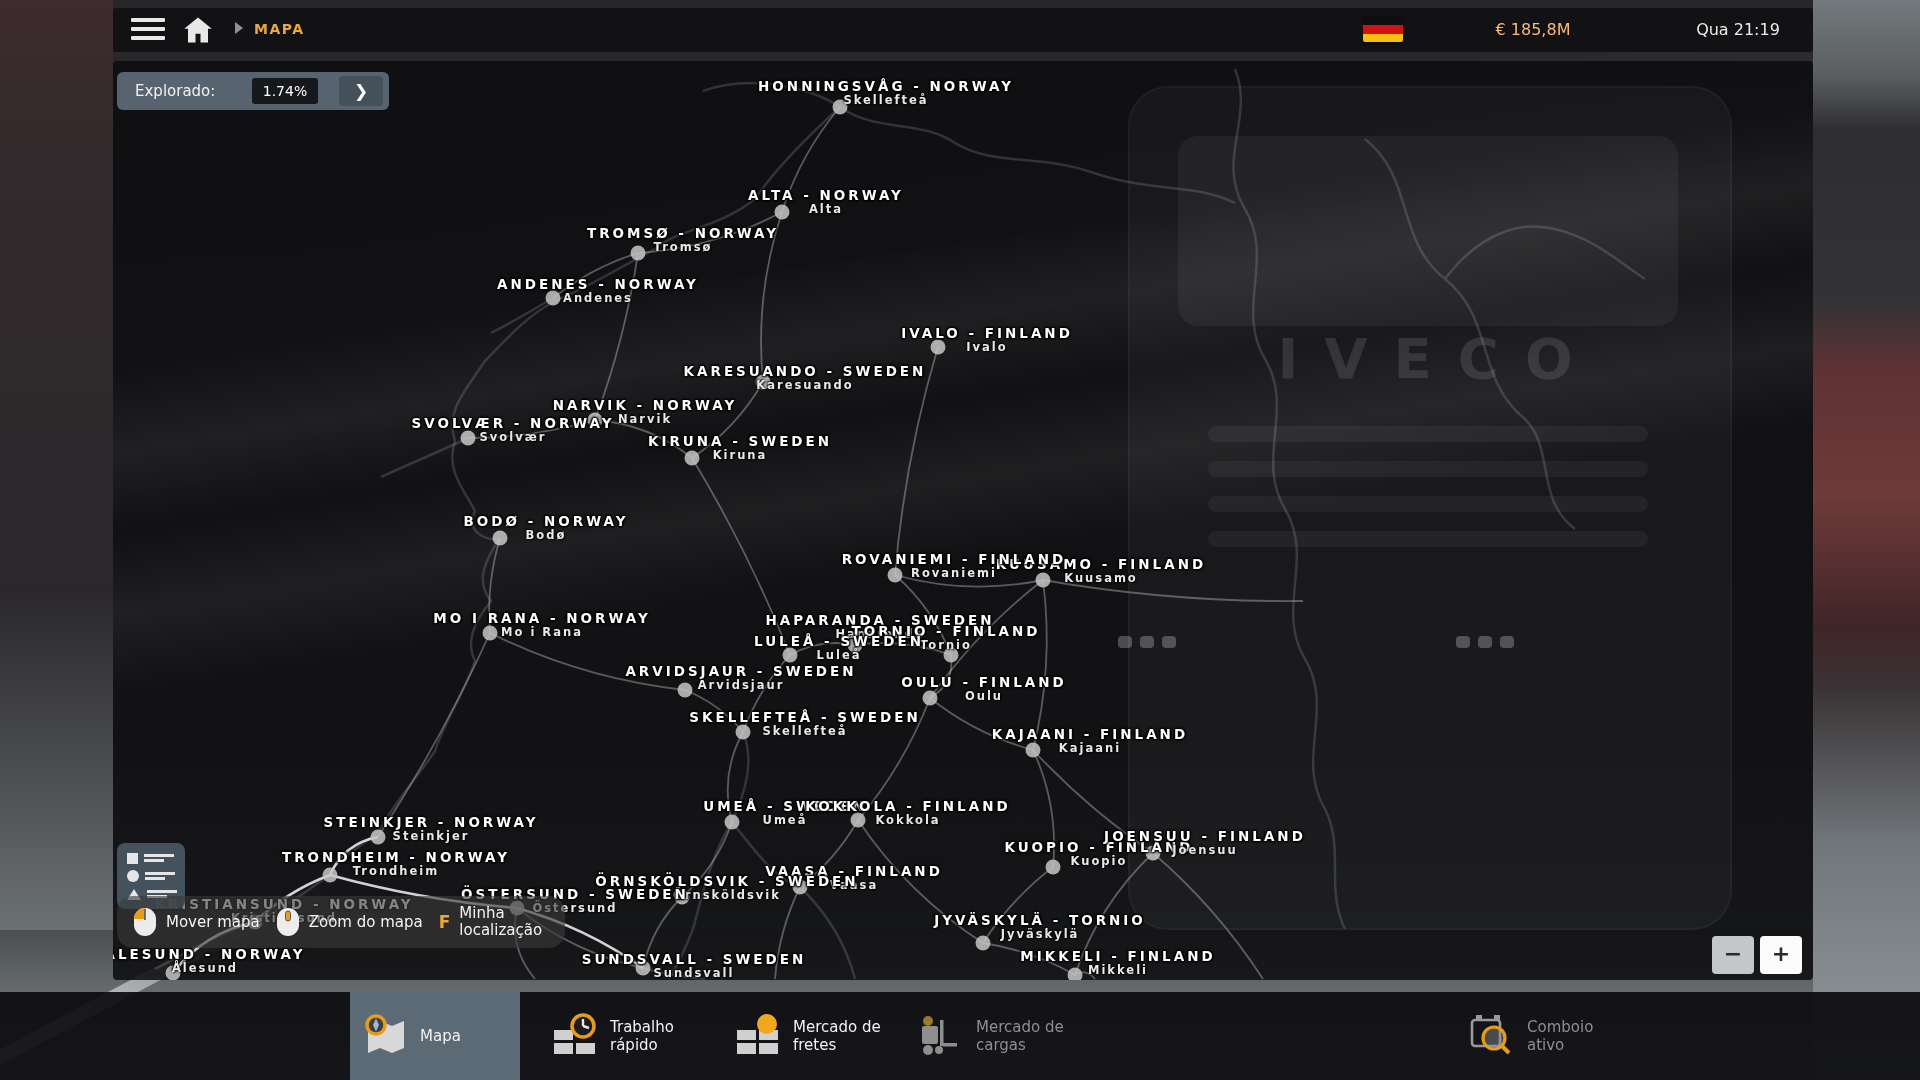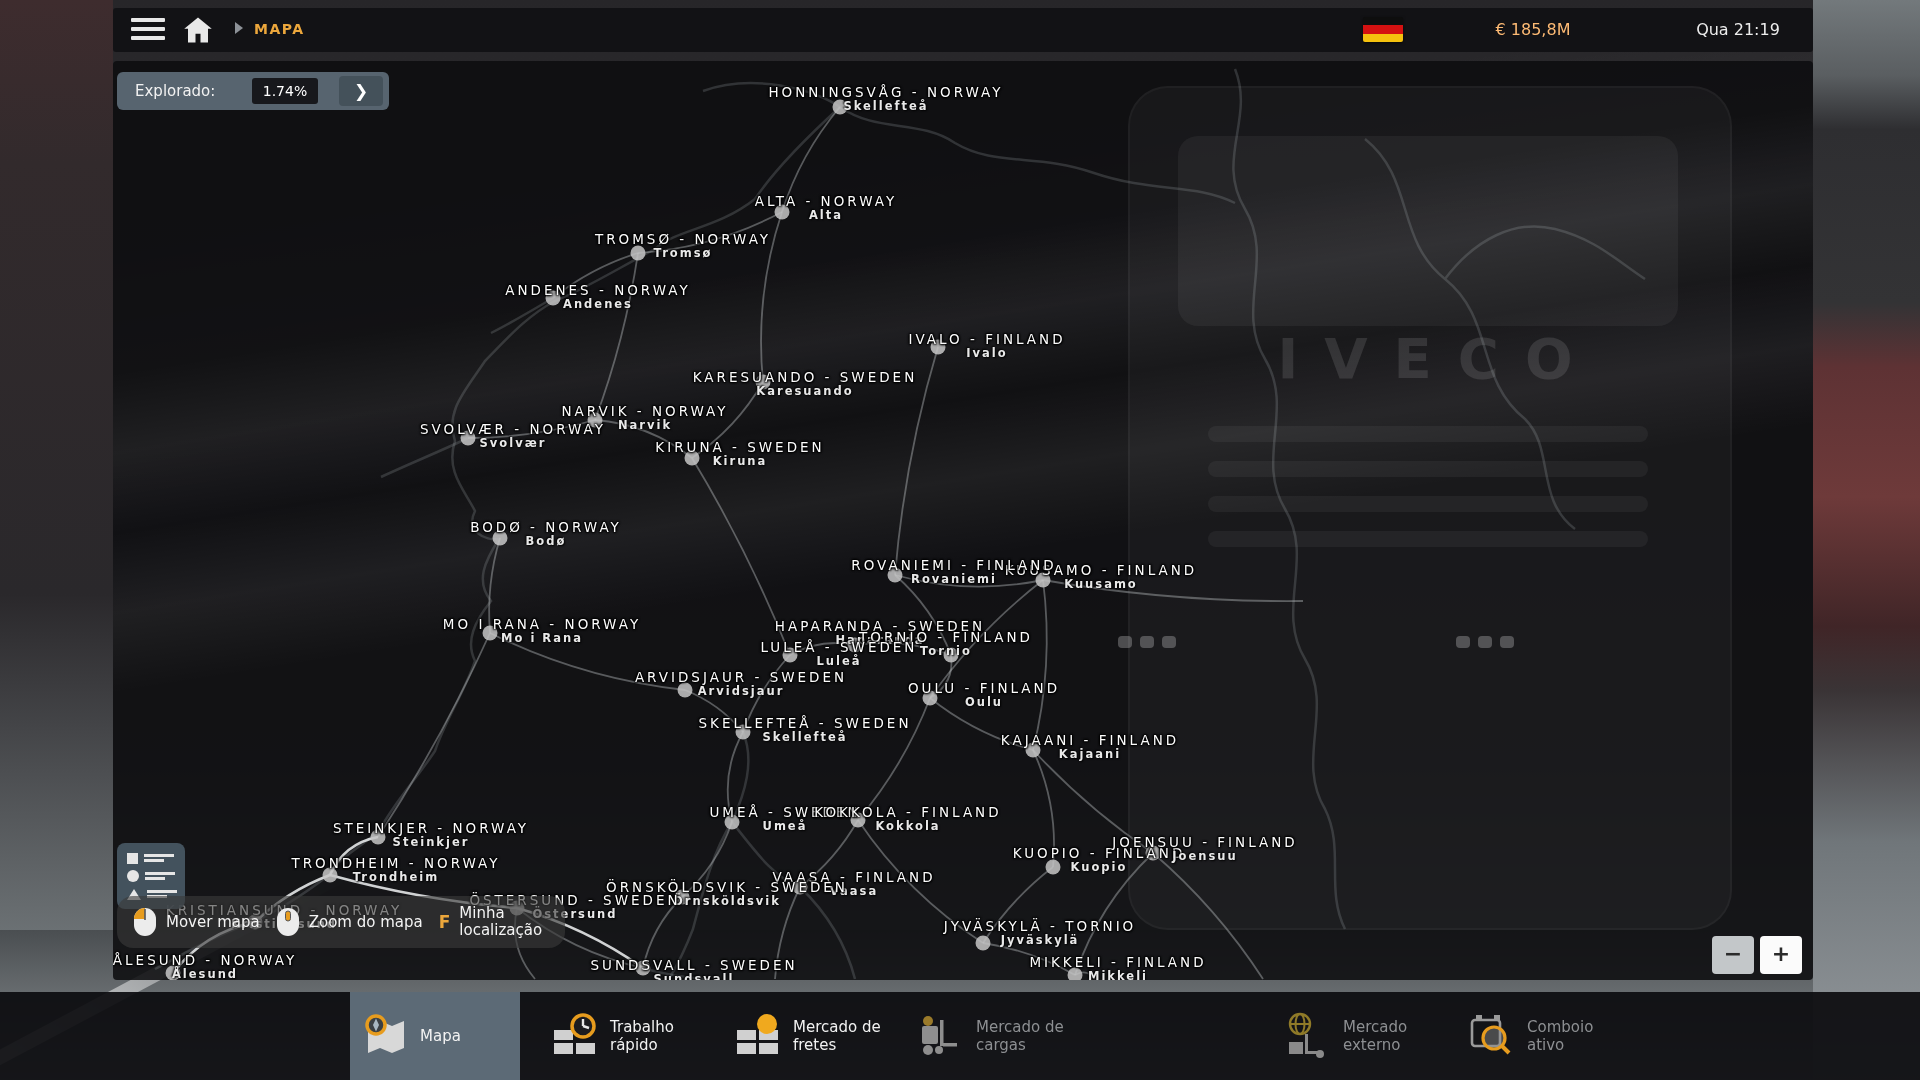--- a/index.html
+++ b/index.html
@@ -36,22 +36,22 @@
   #truck .brand{position:absolute;left:130px;top:250px;width:440px;text-align:center;font-size:56px;font-weight:bold;letter-spacing:26px;color:rgba(235,235,235,.13);}
   #truck .bar{position:absolute;left:120px;width:440px;height:16px;border-radius:8px;background:rgba(255,255,255,.05);}
   #truck .lamp{position:absolute;width:14px;height:12px;border-radius:4px;background:rgba(255,255,255,.25);}
   .light-band{position:absolute;left:-200px;width:2200px;height:160px;background:linear-gradient(180deg,transparent,rgba(255,255,255,.06),transparent);transform:rotate(-9deg);pointer-events:none;}
   #map-svg{position:absolute;left:0;top:0;}
   .coast{fill:none;stroke:#aab0b4;stroke-opacity:.22;stroke-width:2.5;}
   .road{fill:none;stroke:#c3c7ca;stroke-opacity:.4;stroke-width:1.8;}
   .road-explored{fill:none;stroke:#f1f3f4;stroke-opacity:.85;stroke-width:2.6;}
   .city-dot{fill:#c6c6c6;fill-opacity:.85;}
   .city-label{position:absolute;width:420px;text-align:center;pointer-events:auto;cursor:pointer;}
-  .city-label .main{display:block;font-size:13.5px;font-weight:normal;letter-spacing:3px;color:#fdfdfd;
-     text-shadow:1px 1px 2px #000,-1px -1px 2px #000,1px -1px 2px #000,-1px 1px 2px #000;white-space:nowrap;margin-top:6px;}
+  .city-label .main{display:block;font-size:13.5px;font-weight:bold;letter-spacing:3px;color:#fdfdfd;
+     text-shadow:1px 1px 2px #000,-1px -1px 2px #000,1px -1px 2px #000,-1px 1px 2px #000;white-space:nowrap;}
   .city-label .sub{display:block;margin-top:-1px;font-size:11.5px;font-weight:bold;letter-spacing:2px;color:#e9e9e9;
      text-shadow:1px 1px 2px #000,-1px -1px 2px #000;white-space:nowrap;}
   
   #legend-btn{left:117px;top:843px;width:68px;height:66px;background:rgba(72,88,100,.92);border-radius:8px;cursor:pointer;padding:9px 0 0 10px;box-sizing:border-box;}
   .lg-row{display:flex;align-items:center;margin-bottom:6px;}
   .lg-sq{width:11px;height:11px;background:#e6e6e6;}
   .lg-ci{width:12px;height:12px;border-radius:50%;background:#e6e6e6;}
   .lg-tr{width:0;height:0;border-left:7px solid transparent;border-right:7px solid transparent;border-bottom:11px solid #e6e6e6;}
   .lg-lines{margin-left:6px;}
   .lg-lines i{display:block;width:30px;height:3px;background:#e6e6e6;margin:2px 0;}
@@ -448,32 +448,20 @@
       <rect x="6" y="14" width="16" height="18" rx="2" fill="#8e8e8e"></rect>
       <rect x="24" y="8" width="3.5" height="26" fill="#8e8e8e"></rect>
       <rect x="27" y="31" width="14" height="3.5" fill="#8e8e8e"></rect>
       <circle cx="12" cy="38" r="5" fill="#8e8e8e"></circle>
       <circle cx="23" cy="38" r="4" fill="#8e8e8e"></circle>
     </svg>
     <span class="nav-label"><span>Mercado de</span><br><span>cargas</span></span>
   </div>
 
 
-  <div class="nav-item disabled" style="left:1273px">
-    <svg class="ico" viewBox="0 0 50 48">
-      <circle cx="17" cy="12" r="10" fill="none" stroke="#8f7a28" stroke-width="2.4"></circle>
-      <ellipse cx="17" cy="12" rx="4.5" ry="10" fill="none" stroke="#8f7a28" stroke-width="2"></ellipse>
-      <line x1="7" y1="12" x2="27" y2="12" stroke="#8f7a28" stroke-width="2"></line>
-      <rect x="6" y="30" width="14" height="12" fill="#8a8a8a"></rect>
-      <rect x="22" y="22" width="3" height="20" fill="#8a8a8a"></rect>
-      <rect x="25" y="39" width="10" height="3" fill="#8a8a8a"></rect>
-      <circle cx="37" cy="42" r="4" fill="#8a8a8a"></circle>
-    </svg>
-    <span class="nav-label"><span>Mercado</span><br><span>externo</span></span>
-  </div>
 
   <div class="nav-item disabled" style="left:1457px">
     <svg class="ico" viewBox="0 0 50 48">
       <rect x="5" y="8" width="28" height="26" rx="3" fill="none" stroke="#9a9a9a" stroke-width="2.6"></rect>
       <rect x="9" y="3" width="6" height="5" fill="#9a9a9a"></rect>
       <rect x="27" y="3" width="6" height="5" fill="#9a9a9a"></rect>
       <circle cx="27" cy="26" r="11" fill="rgba(140,140,140,.45)" stroke="#e79c1e" stroke-width="3.2"></circle>
       <line x1="35" y1="34" x2="42" y2="41" stroke="#e79c1e" stroke-width="4"></line>
     </svg>
     <span class="nav-label"><span>Comboio</span><br><span>ativo</span></span>

